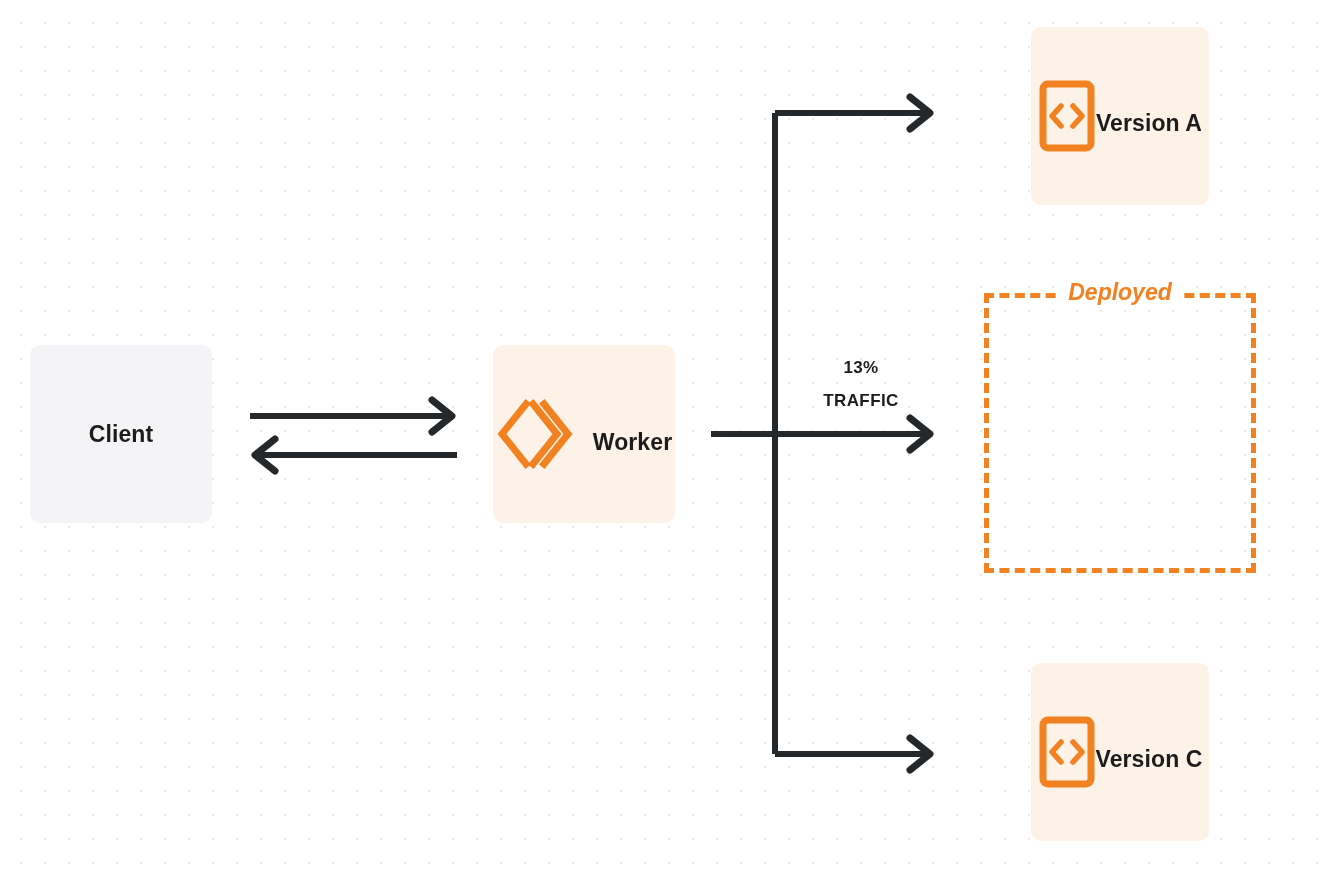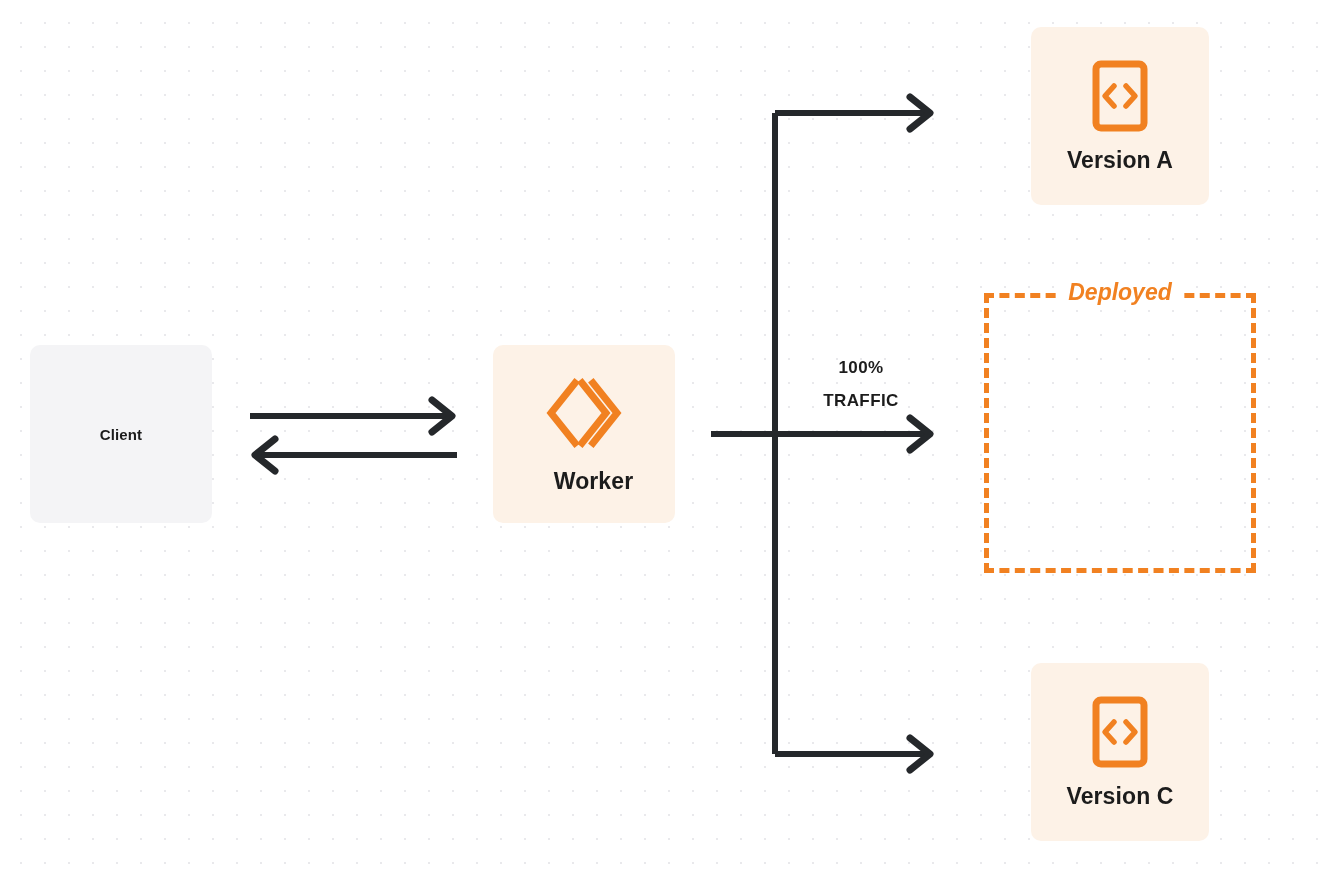--- a/index.html
+++ b/index.html
@@ -19,41 +19,41 @@
     background-image: radial-gradient(circle, #e9e9ec 1.3px, transparent 1.4px);
     background-size: 24px 24px;
     background-position: 9px 11px;
   }
 
   
   .node {
     position: absolute;
     border-radius: 10px;
     display: flex;
-    flex-direction: column;
+    flex-direction: row;
     align-items: center;
     justify-content: center;
     box-sizing: border-box;
   }
   .node-label {
     font-weight: bold;
     color: #1c1c1c;
     letter-spacing: 0.1px;
     white-space: nowrap;
   }
 
   
   #client-node {
     left: 30px;
     top: 345px;
     width: 182px;
     height: 178px;
     background: #f4f4f6;
   }
-  #client-node .node-label { font-size: 15px; }
+  #client-node .node-label { font-size: 23px; }
 
   
   #worker-node {
     left: 493px;
     top: 345px;
     width: 182px;
     height: 178px;
     background: #fdf2e7;
   }
   #worker-node .node-label { font-size: 23px; margin-top: 16px; margin-left: 19px; }
@@ -148,21 +148,21 @@
       <polyline points="910,97 930,113 910,129" stroke-width="7" stroke-linecap="round" stroke-linejoin="round"></polyline>
 
       <polyline points="910,418 930,434 910,450" stroke-width="7" stroke-linecap="round" stroke-linejoin="round"></polyline>
 
       <line x1="775" y1="754" x2="930" y2="754"></line>
       <polyline points="910,738 930,754 910,770" stroke-width="7" stroke-linecap="round" stroke-linejoin="round"></polyline>
     </g>
   </svg>
 
   <div id="traffic-label">
-    <div>100%</div>
+    <div>13%</div>
     <div>TRAFFIC</div>
   </div>
 
   <div class="node" id="client-node">
     <span class="node-label">Client</span>
   </div>
 
   <div class="node" id="worker-node">
     <span class="icon-wrap">
       <svg width="78" height="78" viewBox="0 0 78 78" xmlns="http://www.w3.org/2000/svg">

